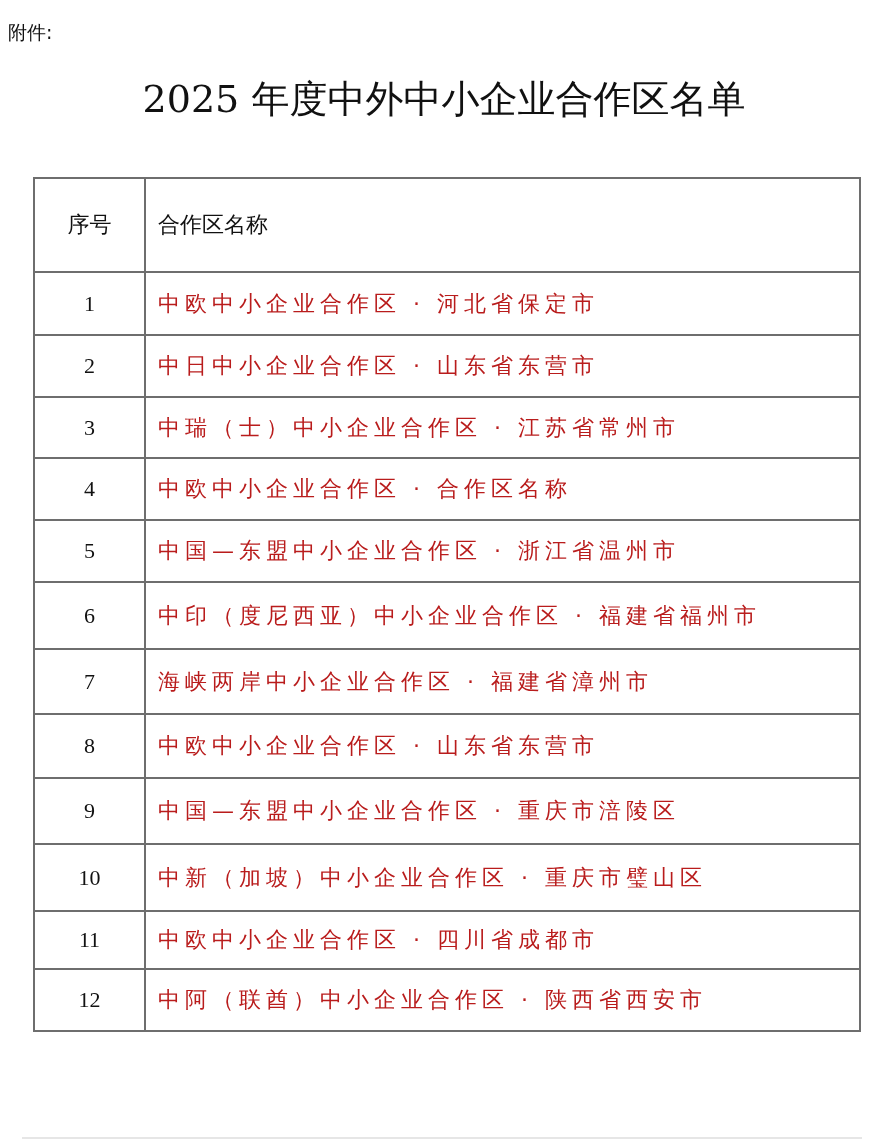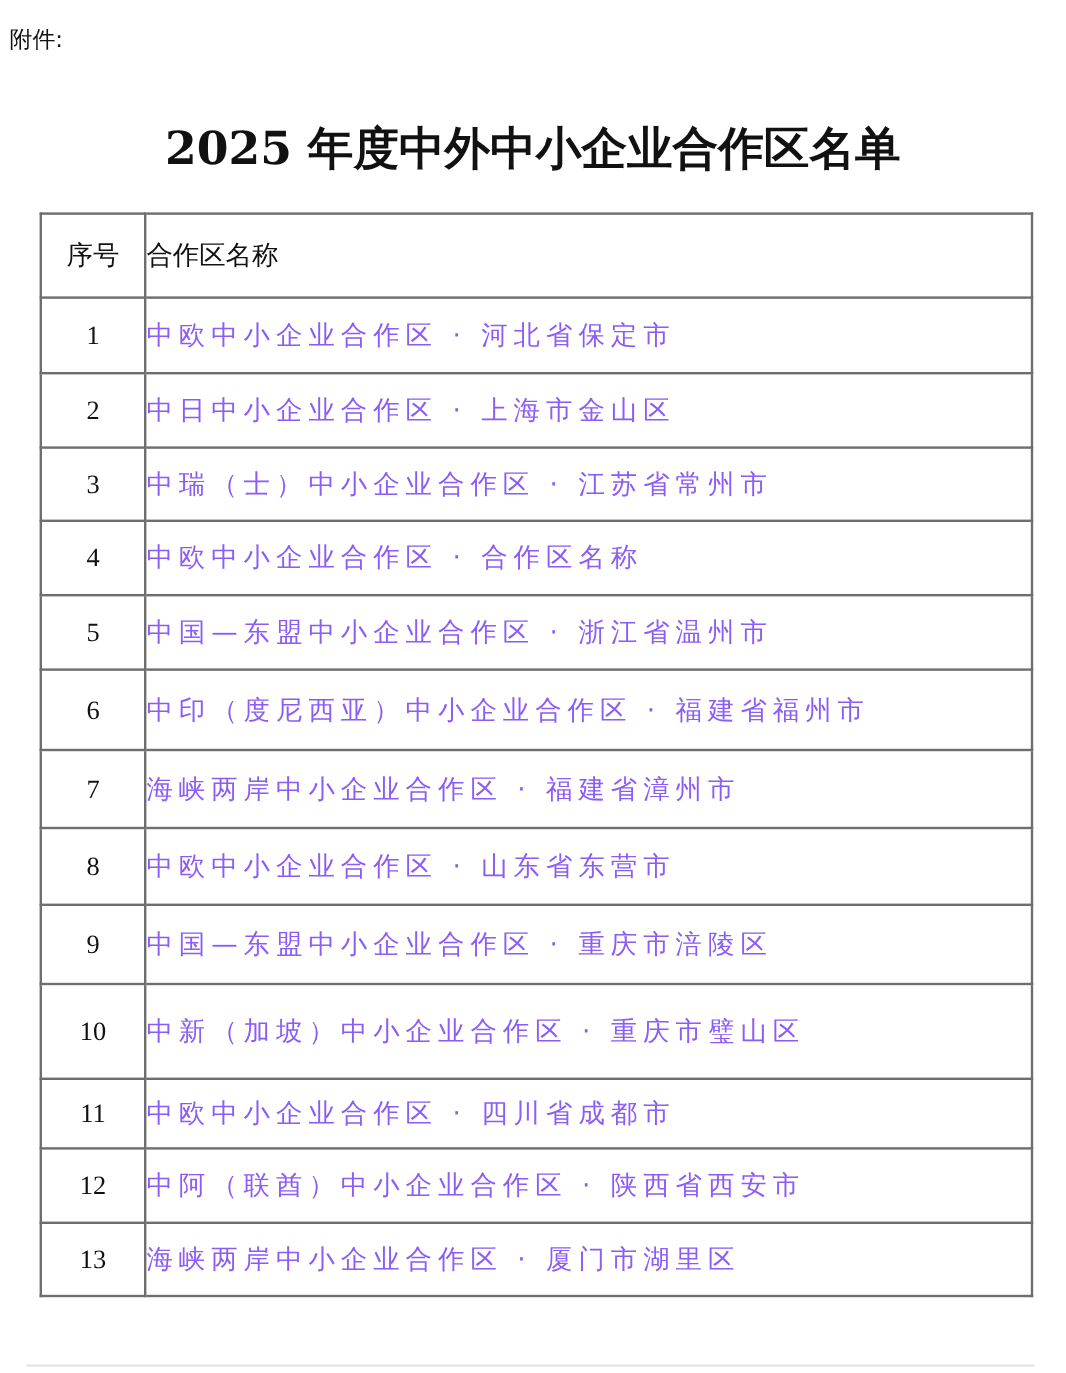--- a/index.html
+++ b/index.html
@@ -1,33 +1,33 @@
 <!DOCTYPE html>
 <html><head>
 <meta charset="utf-8">
 <style>
   html, body { margin:0; padding:0; background:#ffffff; }
   body { width:888px; height:1144px; position:relative; overflow:hidden;
          font-family:"DejaVu Serif", "Liberation Serif", serif; color:#111; }
   .attach { position:absolute; left:8px; top:20px; font-size:19px;
             font-family:"DejaVu Sans", sans-serif; color:#111; }
   .title { position:absolute; left:0; width:888px; top:74px; text-align:center;
-           font-size:38px; font-weight:bold; letter-spacing:0px; color:#111;
-           font-family:"DejaVu Serif", "Liberation Serif", serif;margin-top:25px; }
+           font-size:38px; font-weight:normal; letter-spacing:0px; color:#111;
+           font-family:"DejaVu Serif", "Liberation Serif", serif; }
   table.list { position:absolute; left:33px; top:177px; width:828px;
                border-collapse:collapse; }
-  table.list td, table.list th { border:2px solid #6e6e6e; padding:0; }
+  table.list td, table.list th { border:2px solid #6e6e6e; padding:12px; }
   table.list th { height:68px; font-weight:normal; font-size:22px;
                   font-family:"DejaVu Sans", sans-serif; }
   th.col-no { width:85px; }
   th.col-name { text-align:left; }
   td.no { text-align:center; font-size:22px;
           font-family:"Liberation Serif", "DejaVu Serif", serif; }
   td.name { padding-left:14px; font-size:22px; letter-spacing:5px;
-            font-family:"DejaVu Sans", sans-serif; color:#8b5cf6; }
+            font-family:"DejaVu Sans", sans-serif; color:#b91c1c; }
   .bottom-rule { position:absolute; left:22px; top:1137px; width:840px;
                  height:2px; background:#e6e6e6; }
 </style>
 </head>
 <body>
 
 <div class="attach">附件:</div>
 <div class="title">2025 年度中外中小企业合作区名单</div>
 
 <table class="list">
@@ -37,21 +37,21 @@
       <th class="col-name">合作区名称</th>
     </tr>
   </thead>
   <tbody id="rows">
       <tr style="height: 63px;">
         <td class="no">1</td>
         <td class="name">中欧中小企业合作区 · 河北省保定市</td>
       </tr>
       <tr style="height: 62px;">
         <td class="no">2</td>
-        <td class="name">中日中小企业合作区 · 上海市金山区</td>
+        <td class="name">中日中小企业合作区 · 山东省东营市</td>
       </tr>
       <tr style="height: 61px;">
         <td class="no">3</td>
         <td class="name">中瑞（士）中小企业合作区 · 江苏省常州市</td>
       </tr>
       <tr style="height: 62px;">
         <td class="no">4</td>
         <td class="name">中欧中小企业合作区 · 合作区名称</td>
       </tr>
       <tr style="height: 62px;">
@@ -67,32 +67,28 @@
         <td class="name">海峡两岸中小企业合作区 · 福建省漳州市</td>
       </tr>
       <tr style="height: 64px;">
         <td class="no">8</td>
         <td class="name">中欧中小企业合作区 · 山东省东营市</td>
       </tr>
       <tr style="height: 66px;">
         <td class="no">9</td>
         <td class="name">中国—东盟中小企业合作区 · 重庆市涪陵区</td>
       </tr>
-      <tr style="height: 79px;">
+      <tr style="height: 67px;">
         <td class="no">10</td>
         <td class="name">中新（加坡）中小企业合作区 · 重庆市璧山区</td>
       </tr>
       <tr style="height: 58px; margin-top: 36px;">
         <td class="no">11</td>
         <td class="name">中欧中小企业合作区 · 四川省成都市</td>
       </tr>
       <tr style="height: 62px; margin-top: 31px;">
         <td class="no">12</td>
         <td class="name">中阿（联酋）中小企业合作区 · 陕西省西安市</td>
       </tr>
-      <tr style="height: 61px;">
-        <td class="no">13</td>
-        <td class="name">海峡两岸中小企业合作区 · 厦门市湖里区</td>
-      </tr>
     </tbody>
 </table>
 
 <div class="bottom-rule"></div>
 
 </body></html>

